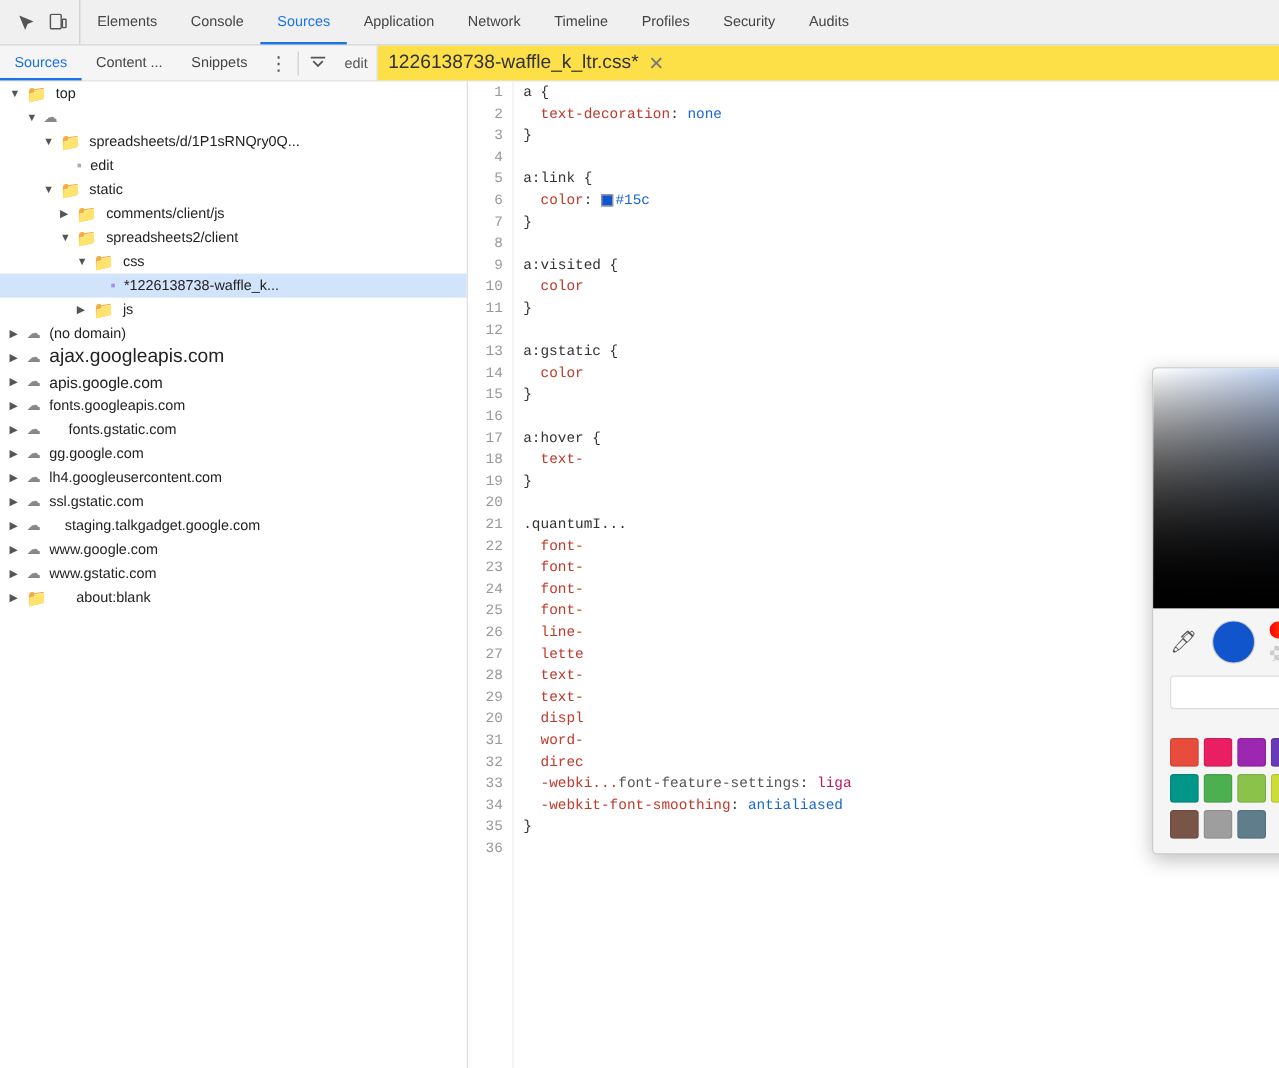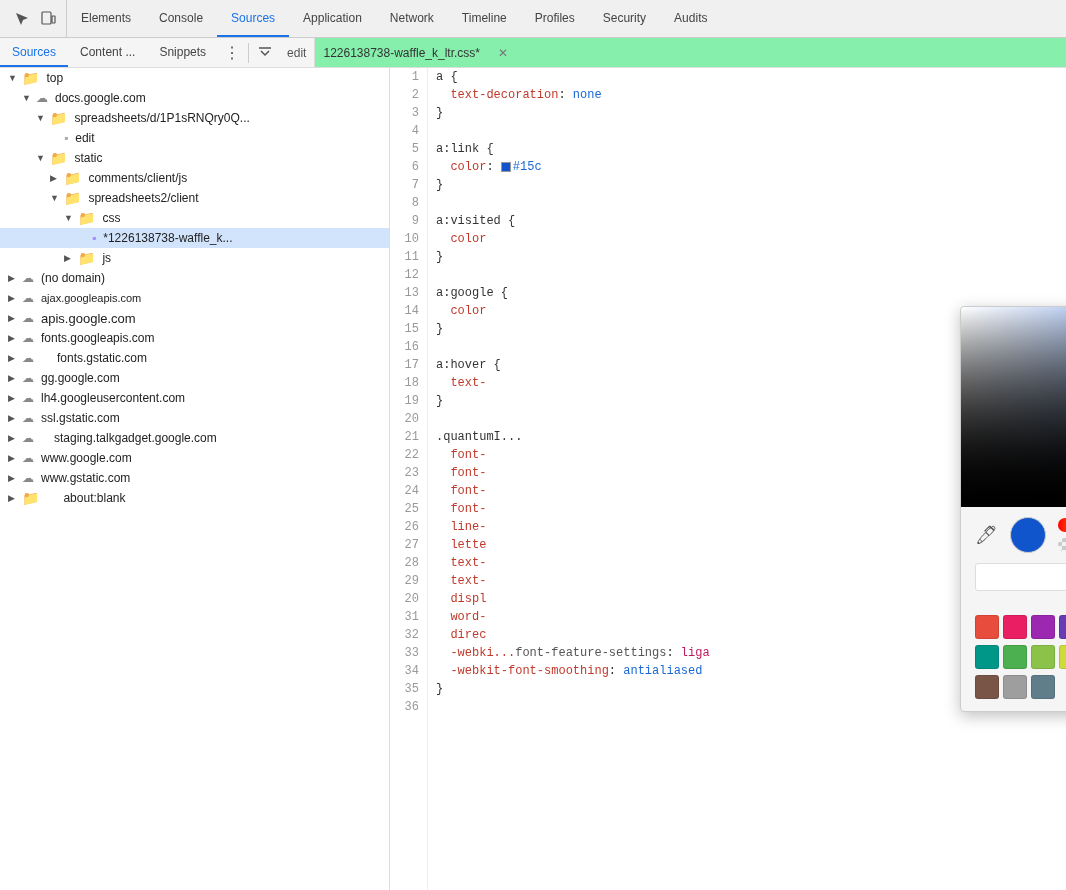--- a/index.html
+++ b/index.html
@@ -89,26 +89,26 @@
       cursor: pointer; color: #555;
     }
     .stab-edit {
       padding: 0 8px;
       display: flex; align-items: center;
       color: #555; font-size: 12px;
     }
     .stab-file {
       display: flex; align-items: center;
       padding: 0 8px;
-      background: #86efac;
+      background: #fde047;
       height: 100%;
       border-left: 1px solid #ddd;
-      font-size: 12px;
+      font-size: 16px;
       color: #333;
-      gap: 14px;
+      gap: 4px;
       flex: 1;
     }
     .stab-file .file-close {
       margin-left: 4px; cursor: pointer; color: #777;
     }
 
     
     .main-layout {
       display: flex;
       height: calc(890px - 38px - 30px);
@@ -375,21 +375,20 @@
   <div class="tree-item">
         <span class="indent" style="width:4px;display:inline-block"></span>
         <span class="arrow" style="width:14px;display:inline-block;font-size:9px;color:#555">▼</span>
         <span class="icon icon-folder">📁</span>
         <span class="label" style="font-size:12px;margin-left:3px">top</span>
       </div>
       <div class="tree-item">
         <span class="indent" style="width:18px;display:inline-block"></span>
         <span class="arrow" style="width:14px;display:inline-block;font-size:9px;color:#555">▼</span>
         <span class="icon icon-domain">☁</span>
-        <span class="label" style="font-size:12px;margin-left:3px">docs.google.com</span>
       </div>
       <div class="tree-item">
         <span class="indent" style="width:32px;display:inline-block"></span>
         <span class="arrow" style="width:14px;display:inline-block;font-size:9px;color:#555">▼</span>
         <span class="icon icon-folder">📁</span>
         <span class="label" style="font-size:12px;margin-left:3px">spreadsheets/d/1P1sRNQry0Q...</span>
       </div>
       <div class="tree-item">
         <span class="indent" style="width:46px;display:inline-block"></span>
         <span class="arrow" style="width:14px;display:inline-block;font-size:9px;color:#555"></span>
@@ -435,21 +434,21 @@
       <div class="tree-item">
         <span class="indent" style="width:4px;display:inline-block"></span>
         <span class="arrow" style="width:14px;display:inline-block;font-size:9px;color:#555">▶</span>
         <span class="icon icon-domain">☁</span>
         <span class="label" style="font-size:12px;margin-left:3px">(no domain)</span>
       </div>
       <div class="tree-item">
         <span class="indent" style="width:4px;display:inline-block"></span>
         <span class="arrow" style="width:14px;display:inline-block;font-size:9px;color:#555">▶</span>
         <span class="icon icon-domain">☁</span>
-        <span class="label" style="font-size:11px;margin-left:3px">ajax.googleapis.com</span>
+        <span class="label" style="font-size:16px;margin-left:3px">ajax.googleapis.com</span>
       </div>
       <div class="tree-item">
         <span class="indent" style="width:4px;display:inline-block"></span>
         <span class="arrow" style="width:14px;display:inline-block;font-size:9px;color:#555">▶</span>
         <span class="icon icon-domain">☁</span>
         <span class="label" style="font-size:13px;margin-left:3px">apis.google.com</span>
       </div>
       <div class="tree-item">
         <span class="indent" style="width:4px;display:inline-block"></span>
         <span class="arrow" style="width:14px;display:inline-block;font-size:9px;color:#555">▶</span>
@@ -552,21 +551,21 @@
           <div class="code-line">}</div>
           <div class="code-line"></div>
           <div class="code-line">a:link {</div>
           <div class="code-line">  <span style="color:#c0392b">color</span>: <span class="c-color-swatch" style="background:#1155cc;display:inline-block;width:10px;height:10px;border:1px solid #999;vertical-align:middle"></span><span style="color:#1967d2">#15c</span></div>
           <div class="code-line">}</div>
           <div class="code-line"></div>
           <div class="code-line">a:visited {</div>
           <div class="code-line">  <span style="color:#c0392b">color</span></div>
           <div class="code-line">}</div>
           <div class="code-line"></div>
-          <div class="code-line">a:google {</div>
+          <div class="code-line">a:gstatic {</div>
           <div class="code-line">  <span style="color:#c0392b">color</span></div>
           <div class="code-line">}</div>
           <div class="code-line"></div>
           <div class="code-line">a:hover {</div>
           <div class="code-line">  <span style="color:#c0392b">text-</span></div>
           <div class="code-line">}</div>
           <div class="code-line"></div>
           <div class="code-line">.quantumI...</div>
           <div class="code-line">  <span style="color:#c0392b">font-</span></div>
           <div class="code-line">  <span style="color:#c0392b">font-</span></div>

